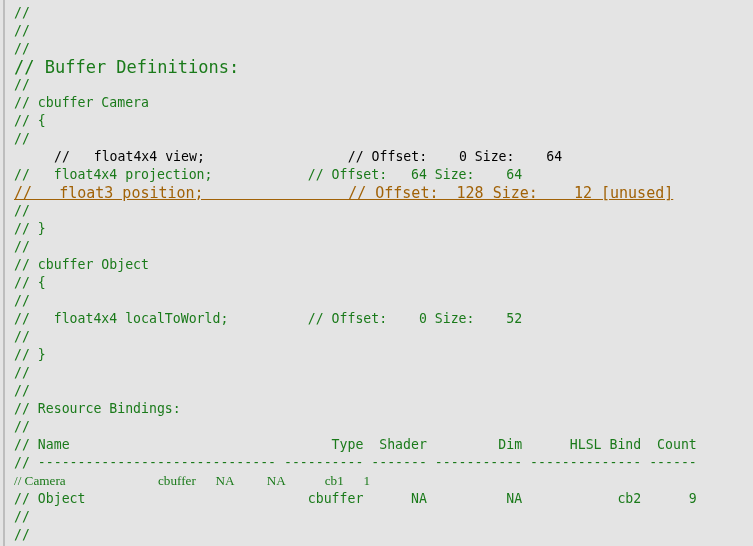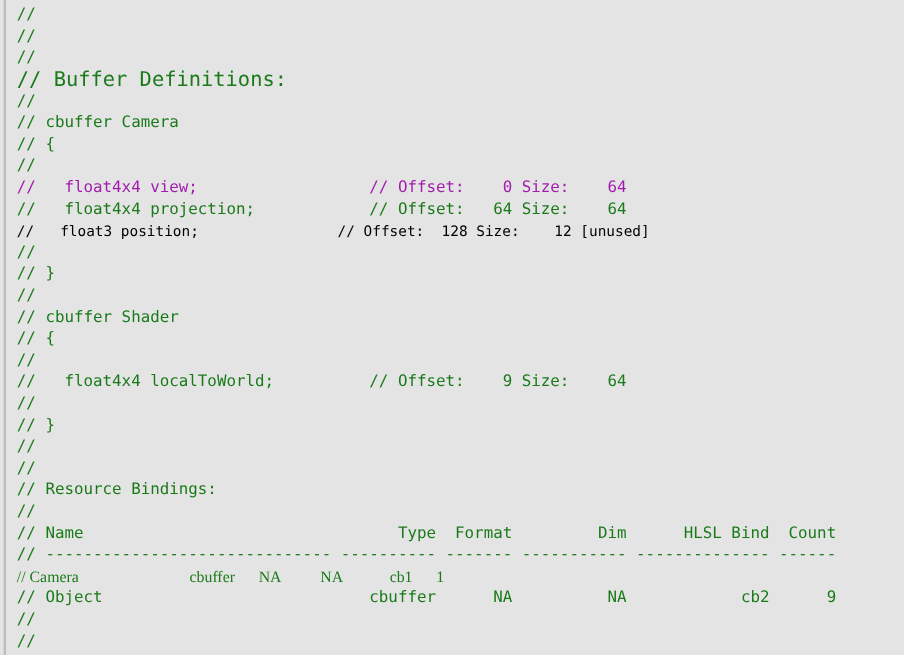--- a/index.html
+++ b/index.html
@@ -59,36 +59,36 @@
   <div id="gutter-rule" style="background: rgb(189, 189, 189);"></div>
   <div id="code-lines">
       <div class="code-line" style="color: rgb(26, 122, 26); height: 18px; line-height: 18px; font-size: 13.2005px;">//</div>
       <div class="code-line" style="color: rgb(26, 122, 26); height: 18px; line-height: 18px; font-size: 13.2005px;">//</div>
       <div class="code-line" style="color: rgb(26, 122, 26); height: 18px; line-height: 18px; font-size: 13.2005px;">//</div>
       <div class="code-line" style="color: rgb(26, 122, 26); height: 18px; line-height: 18px; font-size: 17px;">// Buffer Definitions:</div>
       <div class="code-line" style="color: rgb(26, 122, 26); height: 18px; line-height: 18px; font-size: 13.2005px;">//</div>
       <div class="code-line" style="color: rgb(26, 122, 26); height: 18px; line-height: 18px; font-size: 13.2005px;">// cbuffer Camera</div>
       <div class="code-line" style="color: rgb(26, 122, 26); height: 18px; line-height: 18px; font-size: 13.2005px;">// {</div>
       <div class="code-line" style="color: rgb(26, 122, 26); height: 18px; line-height: 18px; font-size: 13.2005px;">//</div>
-      <div class="code-line" style="color: #a21caf; height: 18px; line-height: 18px; font-size: 13.2005px;">//   float4x4 view;                  // Offset:    0 Size:    64</div>
+      <div class="code-line" style="color: #000000; height: 18px; line-height: 18px; font-size: 13.2005px; margin-left: 40px;">//   float4x4 view;                  // Offset:    0 Size:    64</div>
       <div class="code-line" style="color: rgb(26, 122, 26); height: 18px; line-height: 18px; font-size: 13.2005px;">//   float4x4 projection;            // Offset:   64 Size:    64</div>
-      <div class="code-line" style="color: #000000; height: 18px; line-height: 18px; font-size: 12px;">//   float3 position;                // Offset:  128 Size:    12 [unused]</div>
+      <div class="code-line" style="color: #a16207; height: 18px; line-height: 18px; font-size: 15px; text-decoration: underline;">//   float3 position;                // Offset:  128 Size:    12 [unused]</div>
       <div class="code-line" style="color: rgb(26, 122, 26); height: 18px; line-height: 18px; font-size: 13.2005px;">//</div>
       <div class="code-line" style="color: rgb(26, 122, 26); height: 18px; line-height: 18px; font-size: 13.2005px;">// }</div>
       <div class="code-line" style="color: rgb(26, 122, 26); height: 18px; line-height: 18px; font-size: 13.2005px;">//</div>
-      <div class="code-line" style="color: rgb(26, 122, 26); height: 18px; line-height: 18px; font-size: 13.2005px;">// cbuffer Shader</div>
+      <div class="code-line" style="color: rgb(26, 122, 26); height: 18px; line-height: 18px; font-size: 13.2005px;">// cbuffer Object</div>
       <div class="code-line" style="color: rgb(26, 122, 26); height: 18px; line-height: 18px; font-size: 13.2005px;">// {</div>
       <div class="code-line" style="color: rgb(26, 122, 26); height: 18px; line-height: 18px; font-size: 13.2005px;">//</div>
-      <div class="code-line" style="color: rgb(26, 122, 26); height: 18px; line-height: 18px; font-size: 13.2005px;">//   float4x4 localToWorld;          // Offset:    9 Size:    64</div>
+      <div class="code-line" style="color: rgb(26, 122, 26); height: 18px; line-height: 18px; font-size: 13.2005px;">//   float4x4 localToWorld;          // Offset:    0 Size:    52</div>
       <div class="code-line" style="color: rgb(26, 122, 26); height: 18px; line-height: 18px; font-size: 13.2005px;">//</div>
       <div class="code-line" style="color: rgb(26, 122, 26); height: 18px; line-height: 18px; font-size: 13.2005px;">// }</div>
       <div class="code-line" style="color: rgb(26, 122, 26); height: 18px; line-height: 18px; font-size: 13.2005px;">//</div>
       <div class="code-line" style="color: rgb(26, 122, 26); height: 18px; line-height: 18px; font-size: 13.2005px;">//</div>
       <div class="code-line" style="color: rgb(26, 122, 26); height: 18px; line-height: 18px; font-size: 13.2005px;">// Resource Bindings:</div>
       <div class="code-line" style="color: rgb(26, 122, 26); height: 18px; line-height: 18px; font-size: 13.2005px;">//</div>
-      <div class="code-line" style="color: rgb(26, 122, 26); height: 18px; line-height: 18px; font-size: 13.2005px;">// Name                                 Type  Format         Dim      HLSL Bind  Count</div>
+      <div class="code-line" style="color: rgb(26, 122, 26); height: 18px; line-height: 18px; font-size: 13.2005px;">// Name                                 Type  Shader         Dim      HLSL Bind  Count</div>
       <div class="code-line" style="color: rgb(26, 122, 26); height: 18px; line-height: 18px; font-size: 13.2005px;">// ------------------------------ ---------- ------- ----------- -------------- ------</div>
       <div class="code-line" style="color: rgb(26, 122, 26); height: 18px; line-height: 18px; font-size: 13.2005px; font-family: Liberation Serif, serif;">// Camera                            cbuffer      NA          NA            cb1      1</div>
       <div class="code-line" style="color: rgb(26, 122, 26); height: 18px; line-height: 18px; font-size: 13.2005px;">// Object                            cbuffer      NA          NA            cb2      9</div>
       <div class="code-line" style="color: rgb(26, 122, 26); height: 18px; line-height: 18px; font-size: 13.2005px;">//</div>
       <div class="code-line" style="color: rgb(26, 122, 26); height: 18px; line-height: 18px; font-size: 13.2005px;">//</div>
     </div>
 </div>
 
 </body></html>

